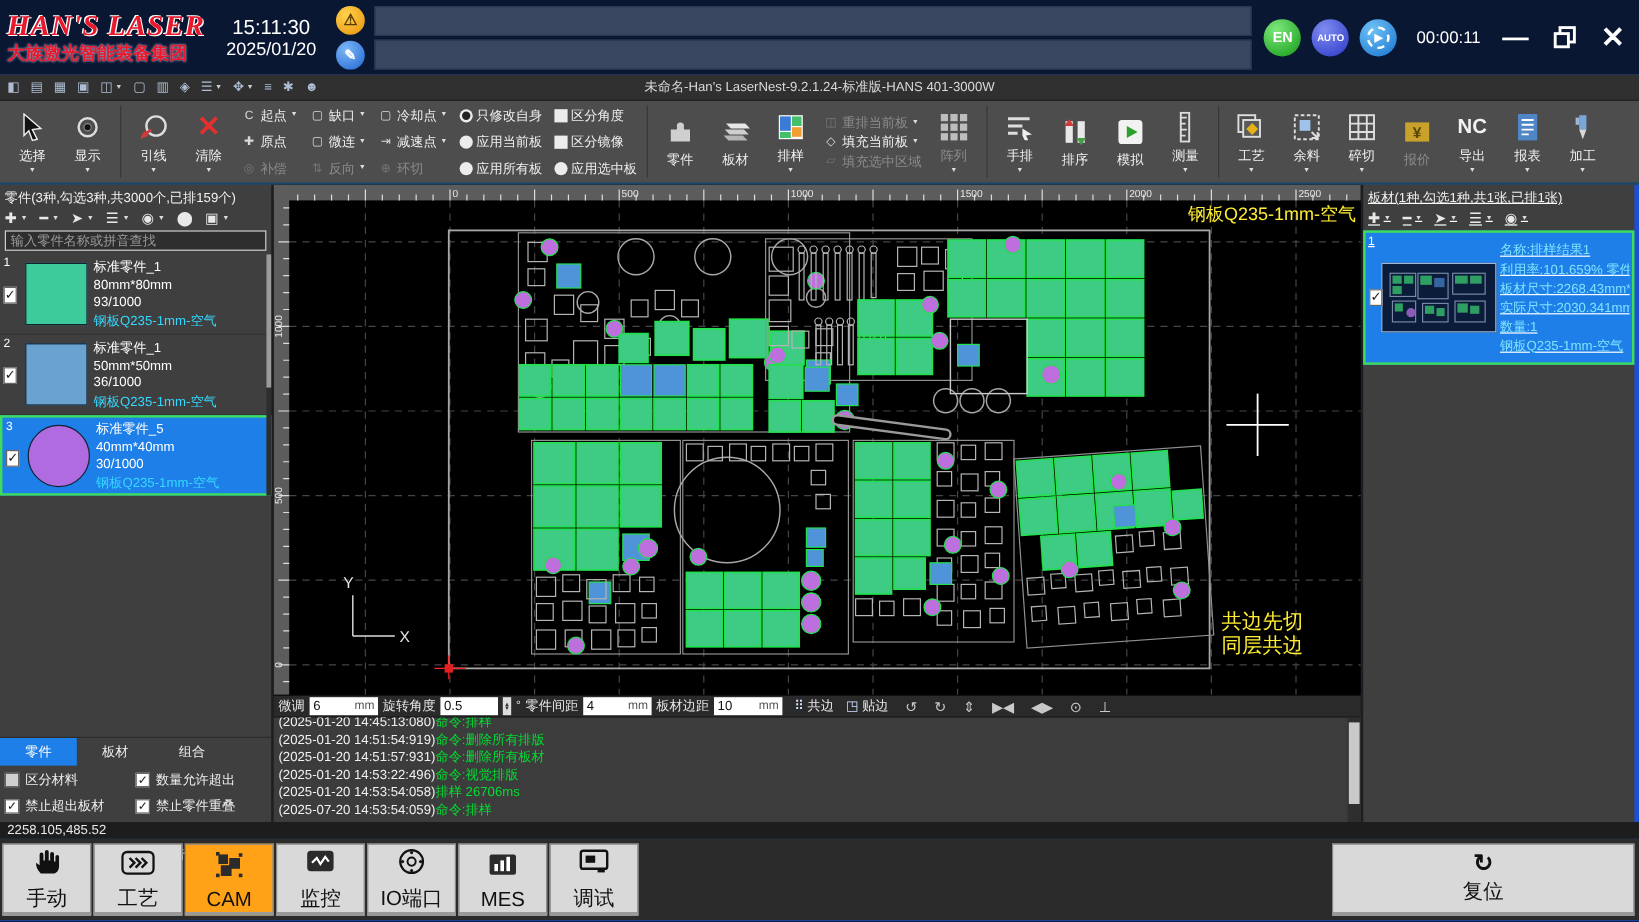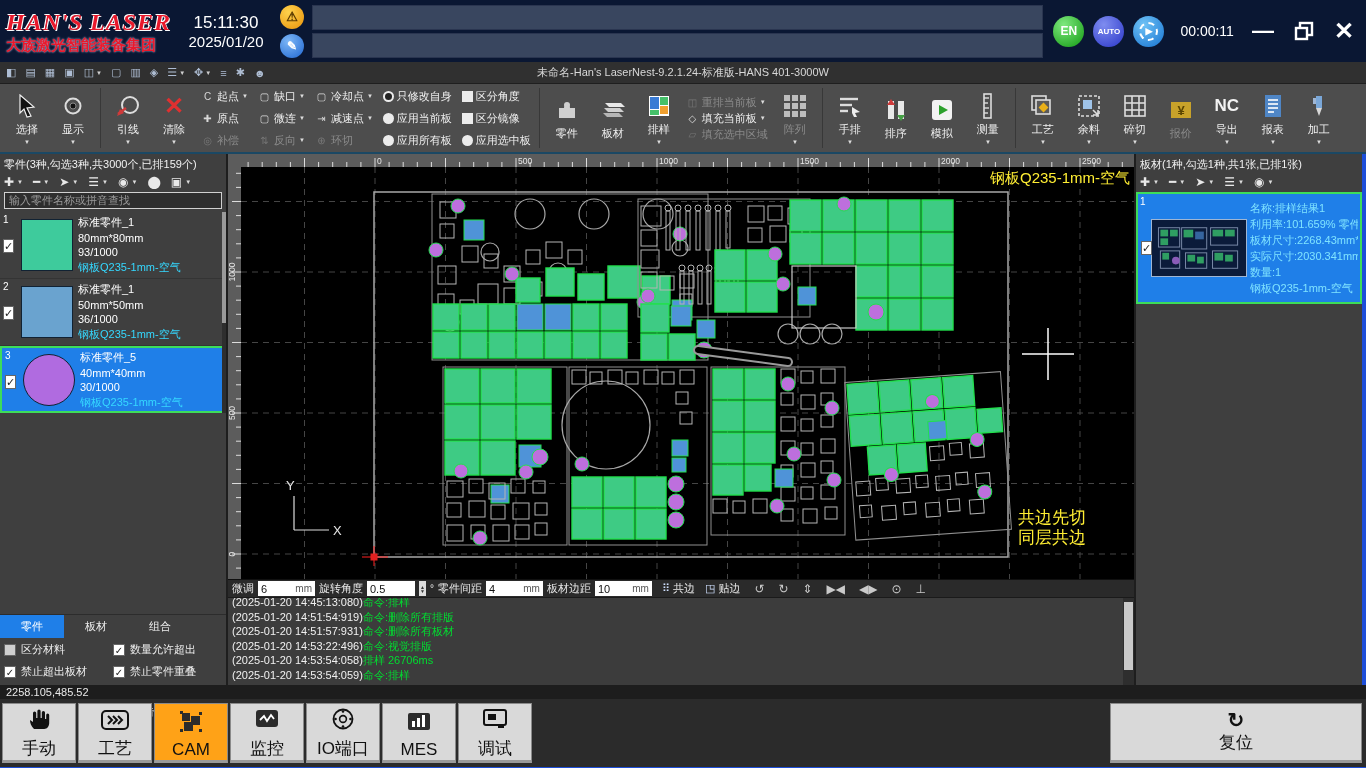--- a/index.html
+++ b/index.html
@@ -54,21 +54,21 @@
   .radio{width:11px;height:11px;border-radius:50%;background:#ececec;display:inline-block;position:relative;}
   .radio.sel::after{content:"";position:absolute;left:2px;top:2px;width:7px;height:7px;border-radius:50%;background:#222;}
   .cbx{width:11px;height:11px;background:#ececec;display:inline-block;}
   .colbtns{display:flex;flex-direction:column;justify-content:center;gap:1px;}
   .cursor-svg,.icon-svg{display:block;}
 
   
   .main{display:flex;height:531px;}
   .lpanel,.rpanel{width:228px;background:#3f3f3f;display:flex;flex-direction:column;font-size:11px;}
   .lpanel{border-right:2px solid #1e1e1e;}
-  .rpanel{border-left:2px solid #1e1e1e;}
+  .rpanel{border-left:2px solid #1e1e1e;text-decoration:underline;}
   .phead{padding:3px 4px 2px;color:#f2f2f2;}
   .ptools{display:flex;align-items:center;padding:1px 4px 3px;gap:10px;}
   .ptool{display:flex;align-items:center;color:#e8e8e8;font-size:12px;cursor:pointer;}
   .ptool .ar{font-size:6px;margin-left:3px;color:#ddd;}
   .searchbox{margin:0 4px 3px;height:17px;background:#2e2e2e;border:1px solid #d0d0d0;color:#9a9a9a;font-size:11px;display:flex;align-items:center;padding:0 4px;}
   .plist{position:relative;}
   .pitem{display:flex;height:67px;border-bottom:1px solid #343434;padding:2px 3px;position:relative;cursor:pointer;}
   .pitem.sel{background:#1f7fe8;border:2px solid #3ddc5a;}
   .pitem .idx{width:13px;color:#fff;font-size:10px;}
   .pitem .chk{position:absolute;left:3px;top:28px;}
@@ -1073,21 +1073,21 @@
         <span class="citem">⊙</span>
         <span class="citem">⊥</span>
       </div>
       <div class="logarea">
         <div id="loglines" style="margin-top:-3px;">
             <div class="logline"><span class="t">(2025-01-20 14:45:13:080)</span><span class="m">命令:排样</span></div>
             <div class="logline"><span class="t">(2025-01-20 14:51:54:919)</span><span class="m">命令:删除所有排版</span></div>
             <div class="logline"><span class="t">(2025-01-20 14:51:57:931)</span><span class="m">命令:删除所有板材</span></div>
             <div class="logline"><span class="t">(2025-01-20 14:53:22:496)</span><span class="m">命令:视觉排版</span></div>
             <div class="logline"><span class="t">(2025-01-20 14:53:54:058)</span><span class="m">排样 26706ms</span></div>
-            <div class="logline"><span class="t">(2025-01-20 14:53:54:059)</span><span class="m">命令:排样</span></div>
+            <div class="logline"><span class="t">(2025-07-20 14:53:54:059)</span><span class="m">命令:排样</span></div>
           </div>
         <div class="logscroll">
             <div class="th"></div>
           </div>
       </div>
     </div>
 
     <div class="rpanel">
       <div class="phead">板材(1种,勾选1种,共1张,已排1张)</div>
       <div class="ptools" id="rtools">

